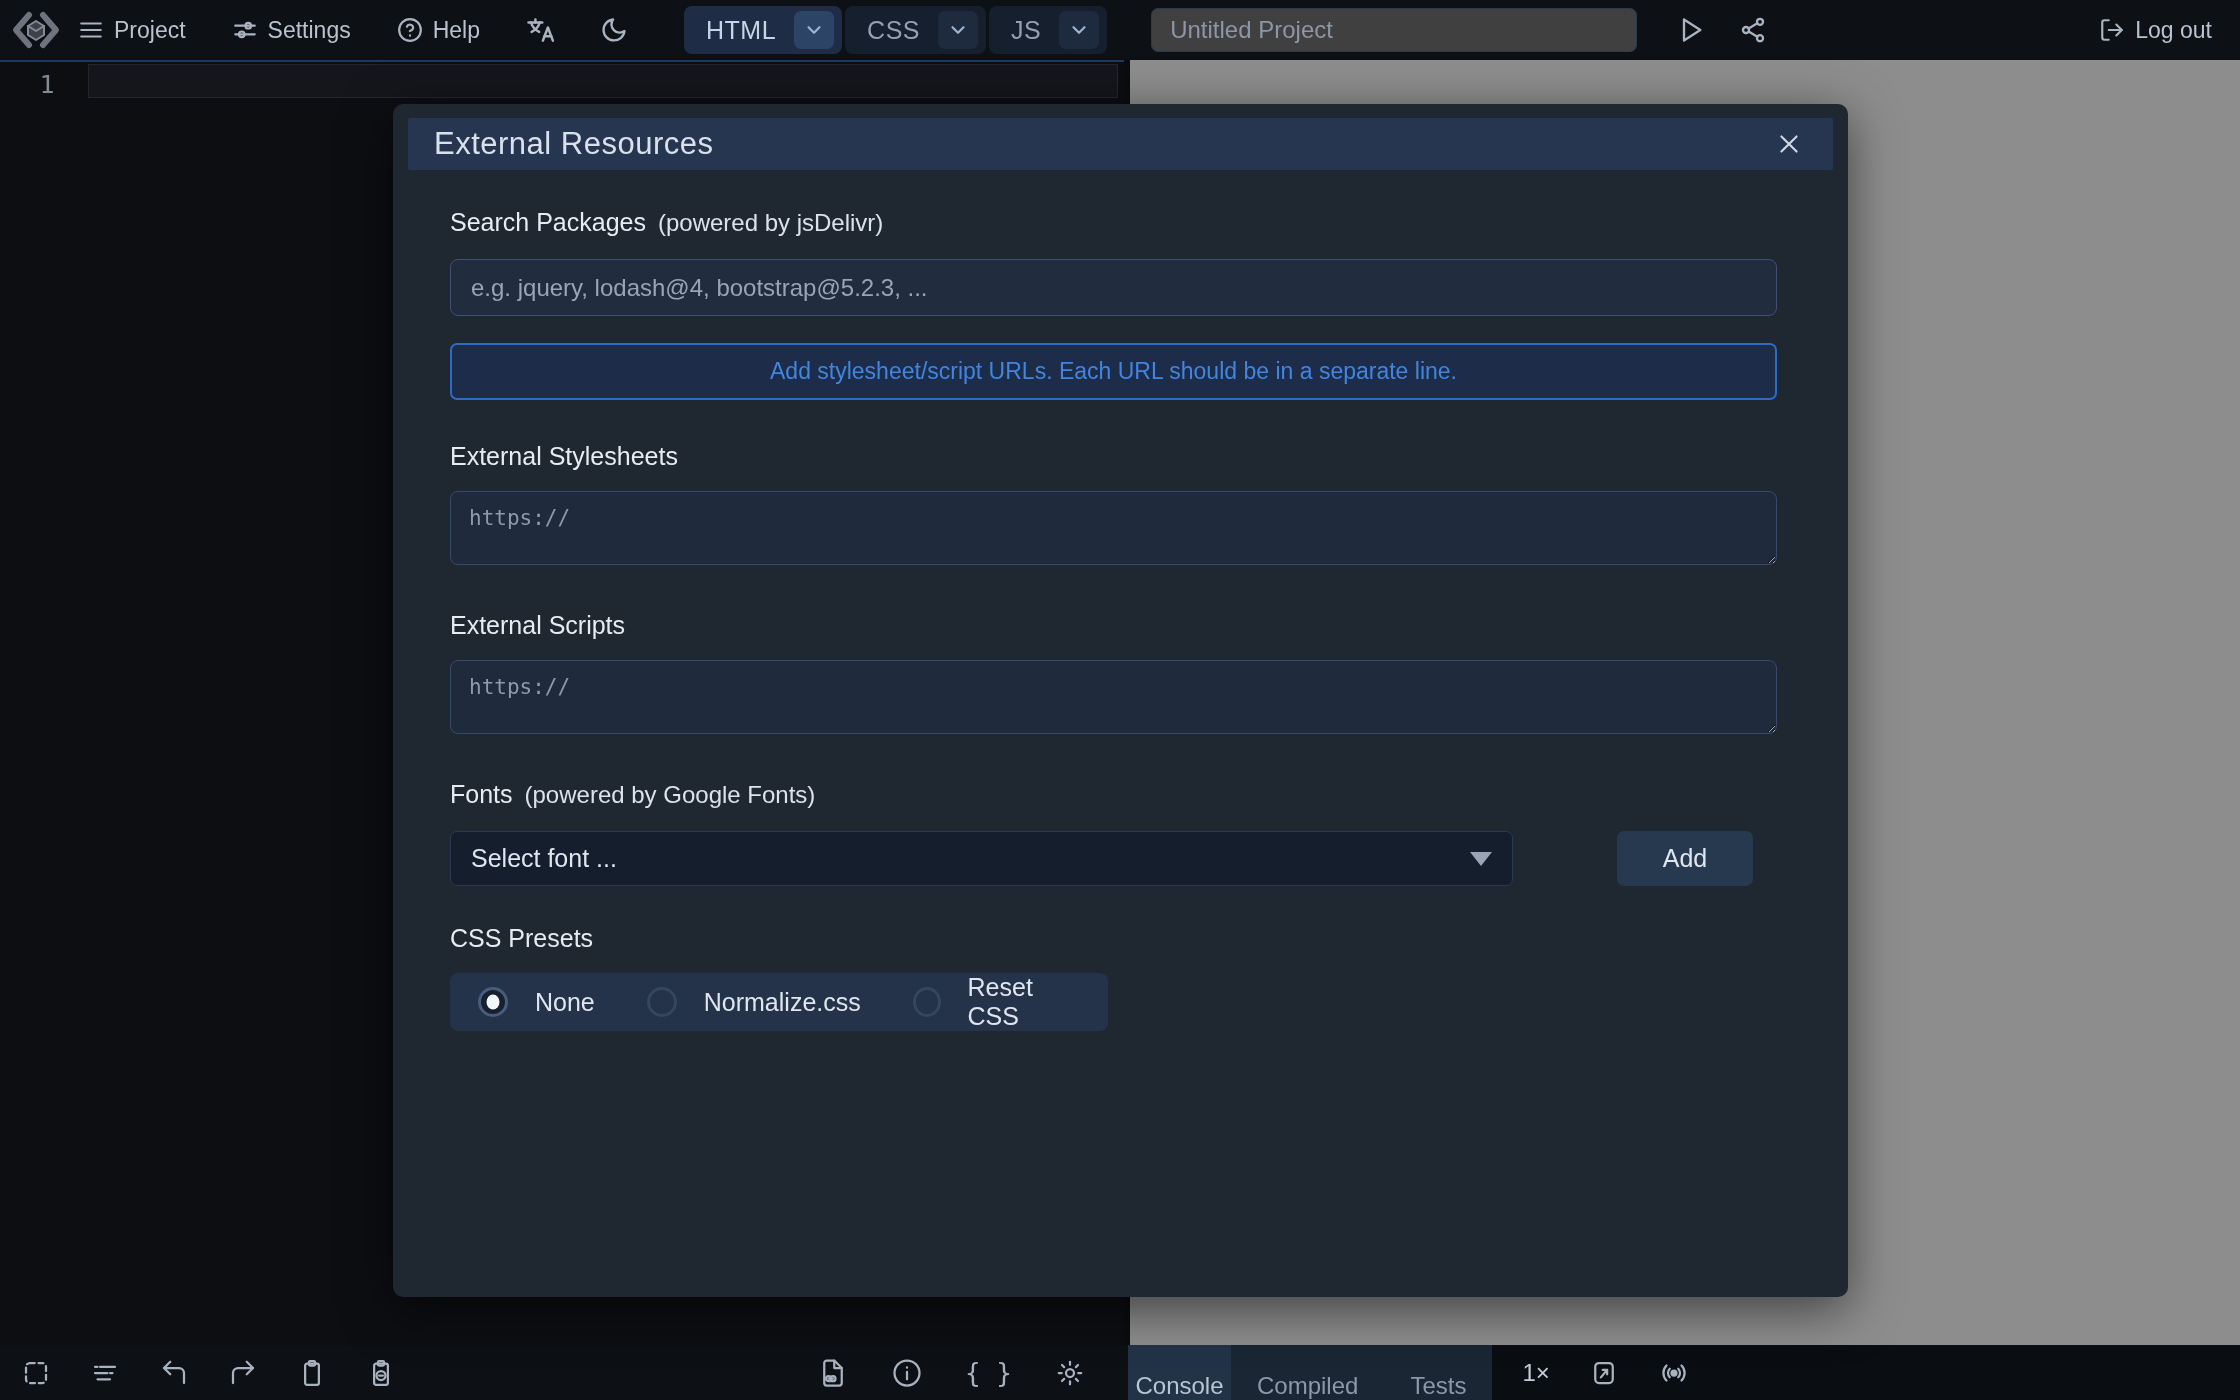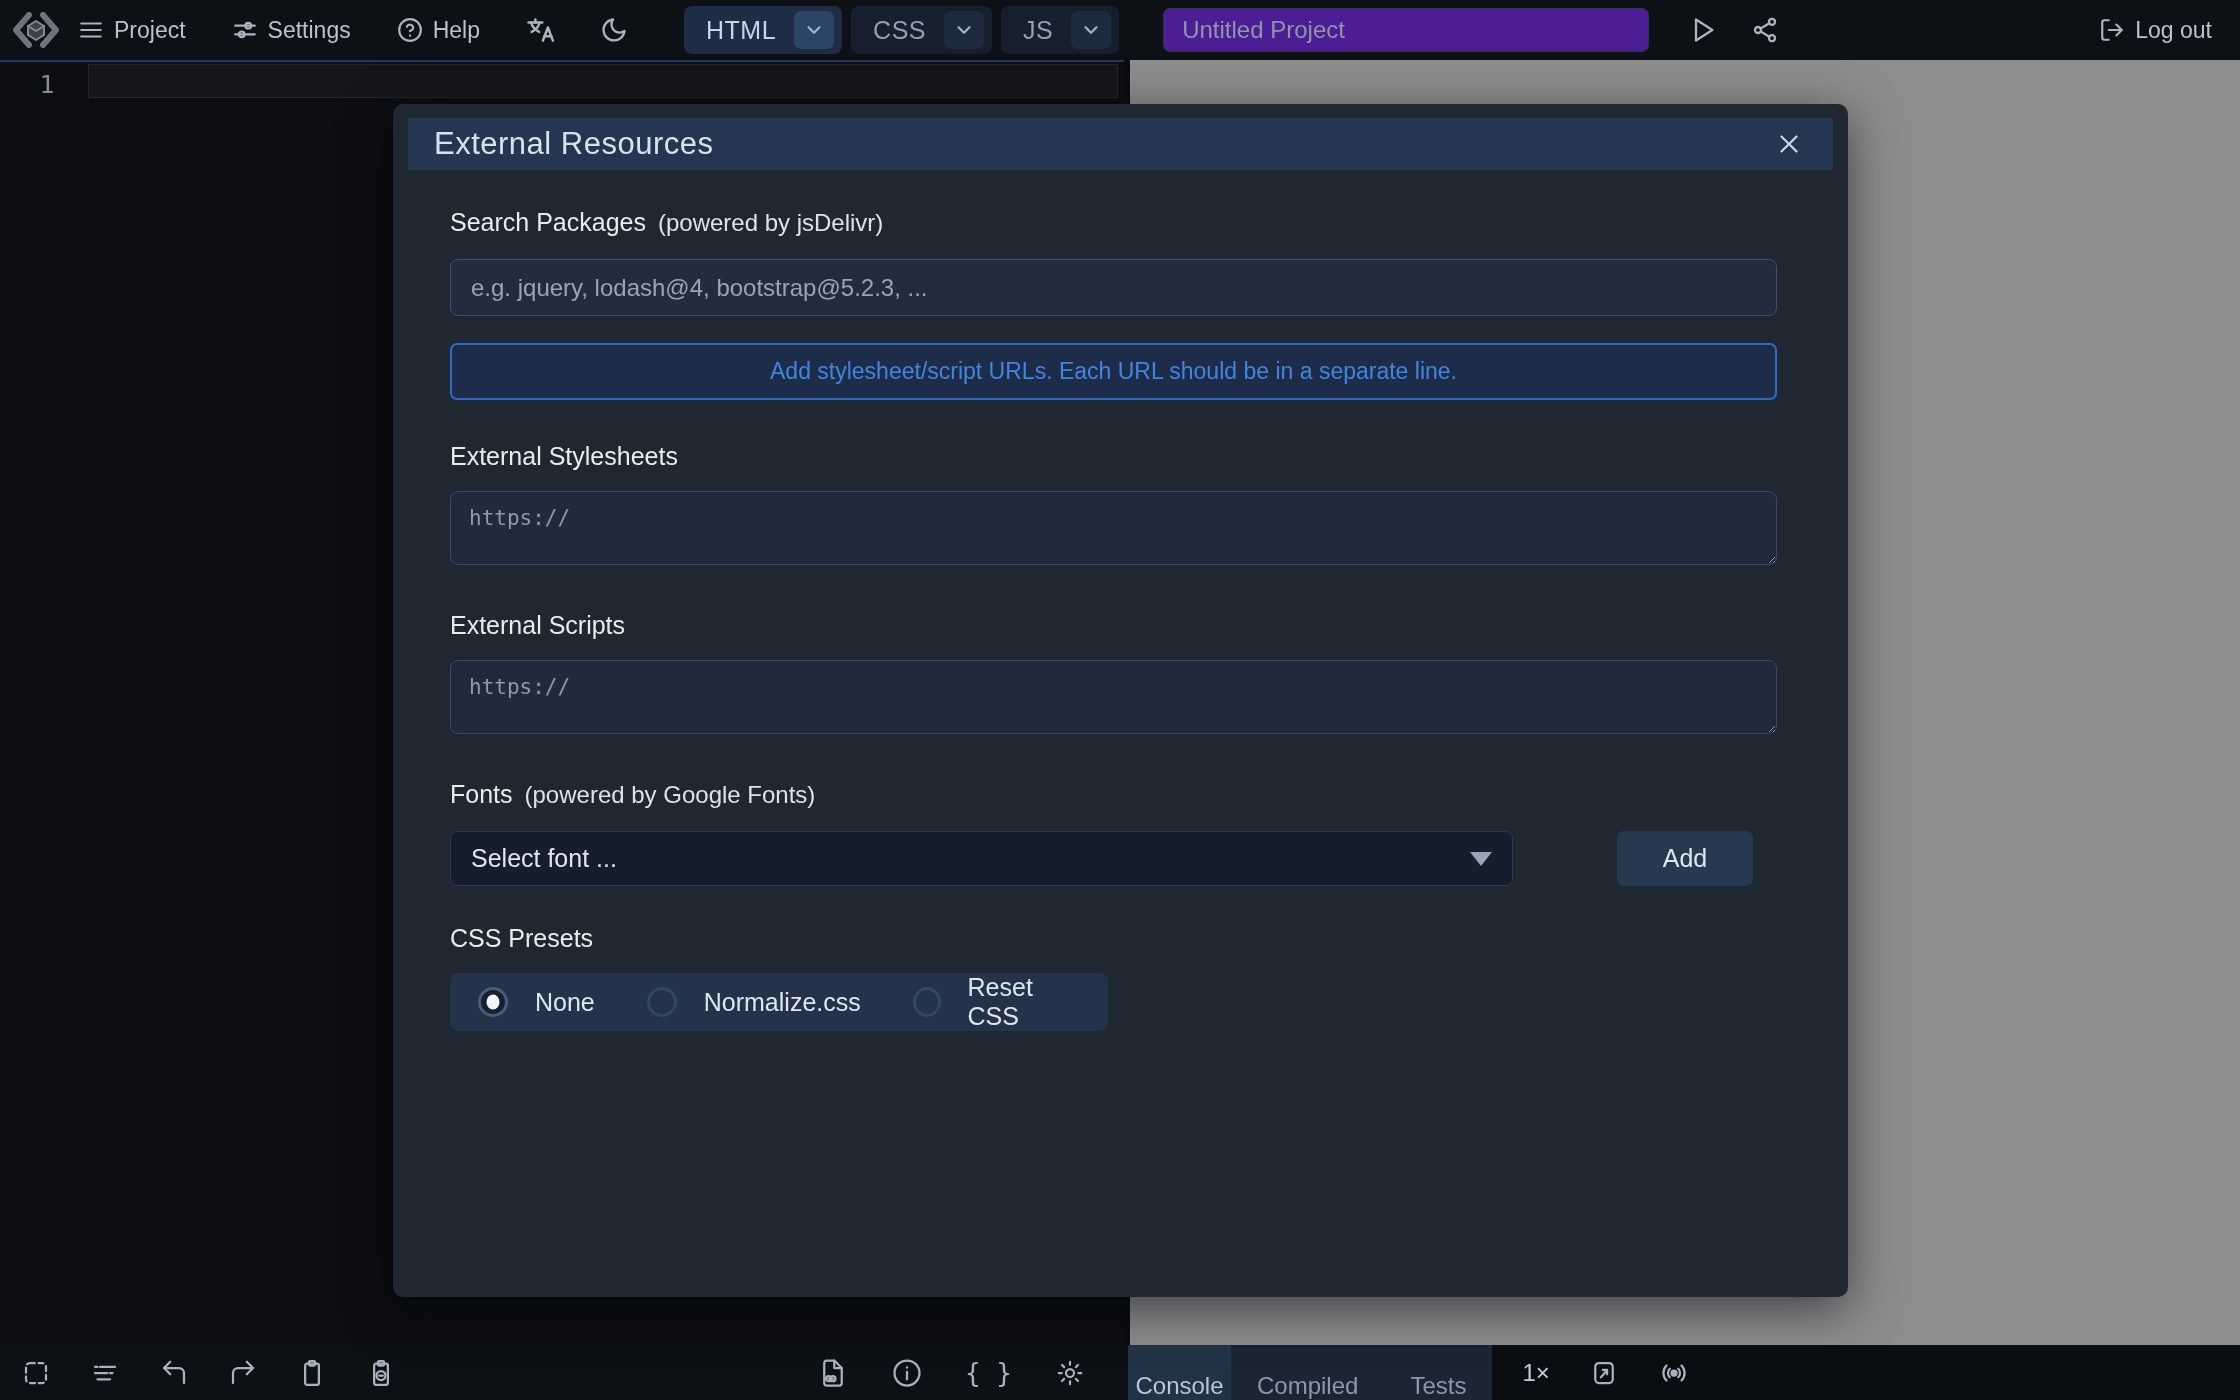--- a/index.html
+++ b/index.html
@@ -10,35 +10,35 @@
   .topbar { position:absolute; left:0; top:0; width:2240px; height:60px;
             background:#0d1015; display:flex; align-items:center; z-index:5; }
   .tb-item { display:flex; align-items:center; gap:10px; color:#b9c2cf;
              font-size:23px; cursor:pointer; }
   .tb-icon { display:flex; align-items:center; justify-content:center; }
   .tb-icon svg { stroke:#aab3c0; fill:none; stroke-width:2; stroke-linecap:round; stroke-linejoin:round; }
   .logo { margin:0 18px 0 12px; }
   .menu-item { margin-right:46px; }
   .icon-only { margin-right:44px; }
 
-  .editor-tabs { display:flex; gap:9px; margin-left:12px; }
+  .editor-tabs { display:flex; gap:3px; margin-left:12px; }
   .etab { height:48px; border-radius:8px; display:flex; align-items:center;
           padding:0 8px 0 22px; gap:18px; cursor:pointer; }
   .etab .elabel { font-size:25px; letter-spacing:.5px; }
   .etab.active { background:#1e2d45; }
   .etab.active .elabel { color:#c9d4e2; }
   .etab:not(.active) { background:#151f2d; }
   .etab:not(.active) .elabel { color:#93a0b2; }
   .chev-btn { width:40px; height:38px; border-radius:7px; display:flex;
               align-items:center; justify-content:center; }
   .etab.active .chev-btn { background:#2c4466; }
   .etab:not(.active) .chev-btn { background:#1e2b3e; }
   .chev-btn svg { stroke:#9fb4d2; fill:none; stroke-width:2.4; stroke-linecap:round; stroke-linejoin:round; }
 
-  .project-input { margin-left:44px; width:486px; height:44px; background:#4c1d95;
+  .project-input { margin-left:44px; width:486px; height:44px; background:#404040;
                    border:1px solid #2b3950; border-radius:7px; color:#8b96a7;
                    font-size:24px; padding:0 18px; font-family:"Liberation Sans",sans-serif; }
   .project-input::placeholder { color:#8b96a7; }
   .run-share { display:flex; align-items:center; gap:34px; margin-left:40px; }
   .spacer { flex:1; }
   .logout { margin-right:28px; }
 
   
   .editor-pane { position:absolute; left:0; top:60px; width:1128px; height:1285px;
                  background:#0d0e12; border-top:2px solid #1e3a5f; }

